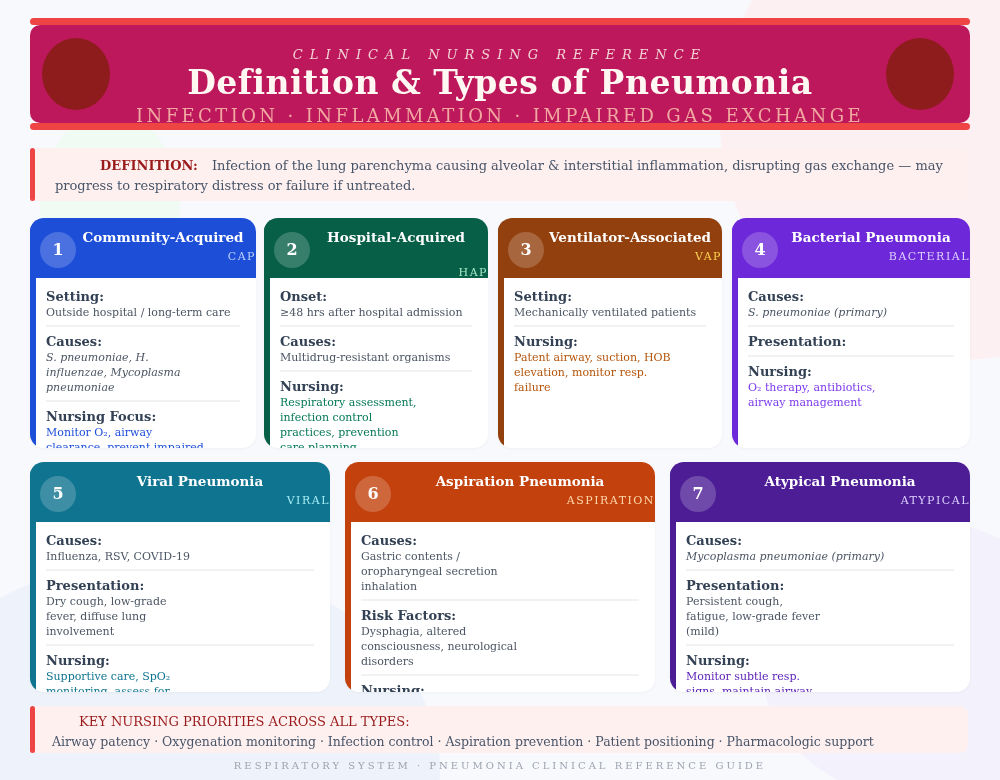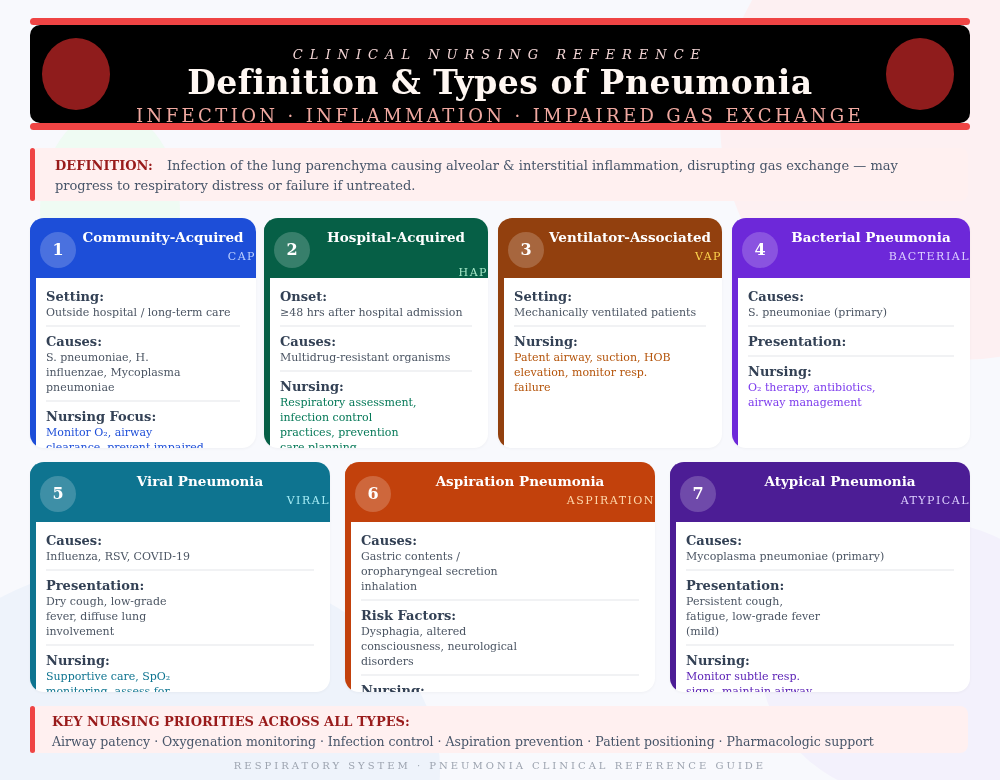--- a/index.html
+++ b/index.html
@@ -23,21 +23,21 @@
     position: absolute; left: 30px; top: 18px; width: 940px; height: 112px;
   }
   .banner-bar {
     position: absolute; left: 0; width: 940px; height: 7px;
     background: #ef4444; border-radius: 4px;
   }
   .banner-bar.top { top: 0; }
   .banner-bar.bottom { top: 105px; }
   .banner-body {
     position: absolute; left: 0; top: 7px; width: 940px; height: 98px;
-    background: #000000; border-radius: 10px;
+    background: #be185d; border-radius: 10px;
     text-align: center; overflow: hidden;
   }
   .banner-ellipse {
     position: absolute; width: 68px; height: 72px; border-radius: 50%;
     background: #8f1c1c; top: 13px;
   }
   .banner-ellipse.left { left: 12px; }
   .banner-ellipse.right { right: 16px; }
   .banner-kicker {
     position: absolute; left: 0; right: 0; top: 22px;
@@ -56,24 +56,24 @@
   
   .callout {
     position: absolute; background: #fff0f0; border-radius: 8px;
   }
   .callout .accent {
     position: absolute; left: 0; top: 0; bottom: 0; width: 5px;
     background: #ef4444; border-radius: 3px;
   }
   .def { left: 30px; top: 148px; width: 938px; height: 53px; padding: 8px 20px 0 25px; }
   .def-text { font-size: 13px; line-height: 20px; color: #475569; }
-  .def-label { font-weight: bold; color: #991b1b; margin-right: 10px; }
+  .def-label { font-weight: bold; color: #991b1b; margin-right: 10px; margin-left: 45px; }
 
   .prio { left: 30px; top: 706px; width: 938px; height: 47px; padding: 7px 20px 0 22px; }
-  .prio-title { font-size: 13px; font-weight: bold; color: #991b1b; line-height: 18px; }
+  .prio-title { font-size: 13px; font-weight: normal; color: #991b1b; line-height: 18px; margin-left: 27px; }
   .prio-text { font-size: 12.5px; color: #475569; line-height: 20px; margin-top: 1px; }
 
   .footer {
     position: absolute; left: 0; right: 0; top: 760px; text-align: center;
     font-size: 10px; letter-spacing: 3px; color: #9ca3af;
   }
 
   
   .card {
     position: absolute; background: #ffffff; border-radius: 14px; overflow: hidden;
@@ -94,21 +94,21 @@
   }
   .card-code {
     position: absolute; left: 40px; right: 0; top: 32px; text-align: right;
     font-size: 11px; letter-spacing: 1.5px;
   }
   .card-body { position: absolute; left: 16px; right: 16px; top: 70px; }
   .sect { padding-bottom: 5px; margin-bottom: 6px; border-bottom: 2px solid #f1f2f4; }
   .sect:last-child { border-bottom: none; }
   .sect-label { font-weight: bold; font-size: 13px; color: #334155; line-height: 17px; }
   .sect-val { font-size: 11px; line-height: 15px; color: #4b5563; }
-  .sect-val.it { }
+  .sect-val.it { font-style: italic; }
 
   .c1 .card-head, .c1 .edge { background: #1d4ed8; }
   .c1 .card-code { color: #bcd0ff; }
   .c1 .accent-text { color: #1d4ed8; }
   .c2 .card-head, .c2 .edge { background: #065f46; }
   .c2 .card-code { color: #a7e9c9; margin-top: 16px; }
   .c2 .accent-text { color: #047857; }
   .c3 .card-head, .c3 .edge { background: #92400e; }
   .c3 .card-code { color: #fcd34d; }
   .c3 .accent-text { color: #b45309; }

